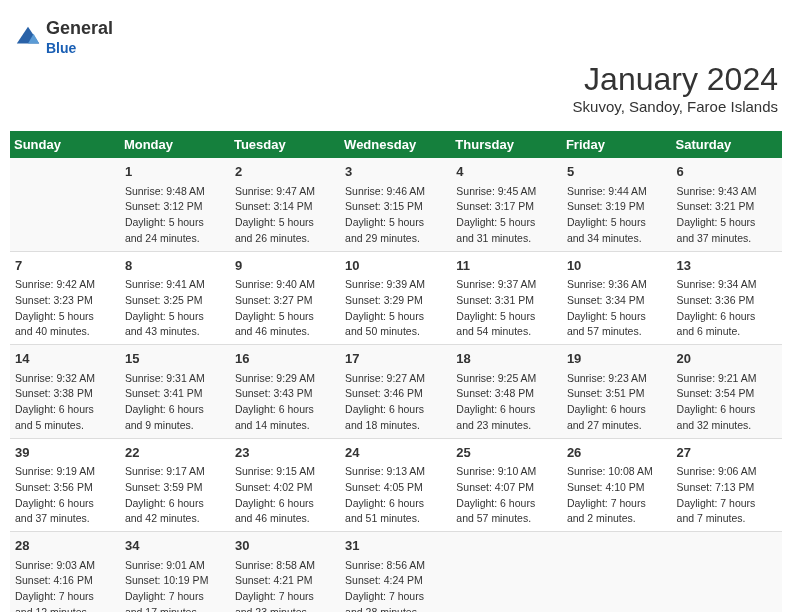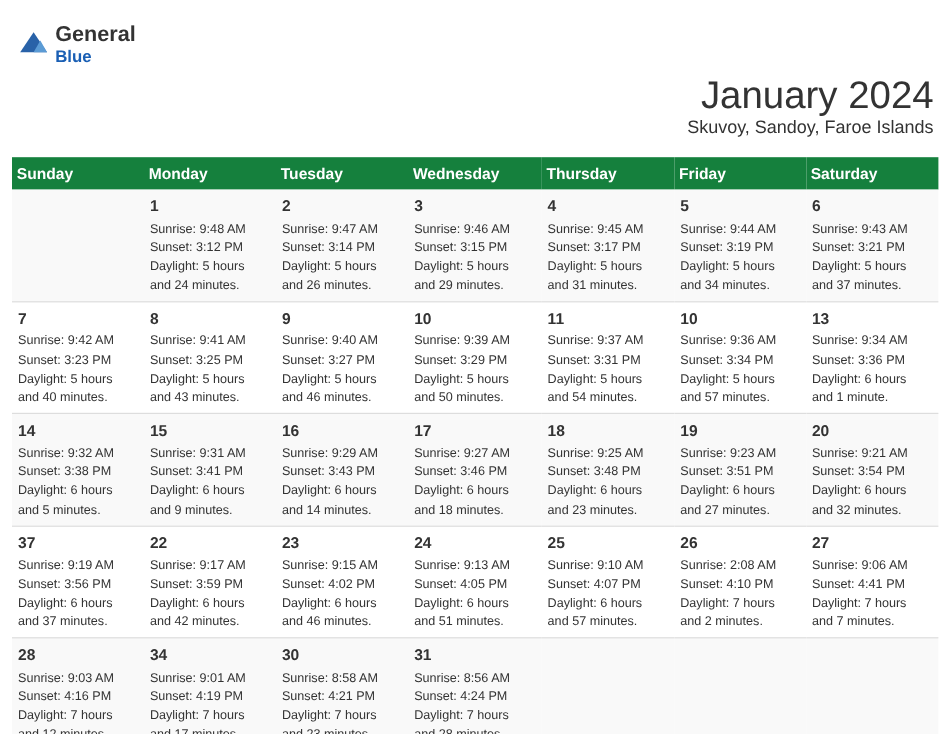--- a/index.html
+++ b/index.html
@@ -211,21 +211,21 @@
           <div class="day-info">Sunrise: 9:36 AM</div>
           <div class="day-info">Sunset: 3:34 PM</div>
           <div class="day-info">Daylight: 5 hours</div>
           <div class="day-info">and 57 minutes.</div>
         </td>
         <td>
           <span class="day-num">13</span>
           <div class="day-info">Sunrise: 9:34 AM</div>
           <div class="day-info">Sunset: 3:36 PM</div>
           <div class="day-info">Daylight: 6 hours</div>
-          <div class="day-info">and 1 minute.</div>
+          <div class="day-info">and 6 minute.</div>
         </td>
       </tr>
       <tr>
         <td>
           <span class="day-num">14</span>
           <div class="day-info">Sunrise: 9:32 AM</div>
           <div class="day-info">Sunset: 3:38 PM</div>
           <div class="day-info">Daylight: 6 hours</div>
           <div class="day-info">and 5 minutes.</div>
         </td>
@@ -267,21 +267,21 @@
         <td>
           <span class="day-num">20</span>
           <div class="day-info">Sunrise: 9:21 AM</div>
           <div class="day-info">Sunset: 3:54 PM</div>
           <div class="day-info">Daylight: 6 hours</div>
           <div class="day-info">and 32 minutes.</div>
         </td>
       </tr>
       <tr>
         <td>
-          <span class="day-num">37</span>
+          <span class="day-num">39</span>
           <div class="day-info">Sunrise: 9:19 AM</div>
           <div class="day-info">Sunset: 3:56 PM</div>
           <div class="day-info">Daylight: 6 hours</div>
           <div class="day-info">and 37 minutes.</div>
         </td>
         <td>
           <span class="day-num">22</span>
           <div class="day-info">Sunrise: 9:17 AM</div>
           <div class="day-info">Sunset: 3:59 PM</div>
           <div class="day-info">Daylight: 6 hours</div>
@@ -303,45 +303,45 @@
         </td>
         <td>
           <span class="day-num">25</span>
           <div class="day-info">Sunrise: 9:10 AM</div>
           <div class="day-info">Sunset: 4:07 PM</div>
           <div class="day-info">Daylight: 6 hours</div>
           <div class="day-info">and 57 minutes.</div>
         </td>
         <td>
           <span class="day-num">26</span>
-          <div class="day-info">Sunrise: 2:08 AM</div>
+          <div class="day-info">Sunrise: 10:08 AM</div>
           <div class="day-info">Sunset: 4:10 PM</div>
           <div class="day-info">Daylight: 7 hours</div>
           <div class="day-info">and 2 minutes.</div>
         </td>
         <td>
           <span class="day-num">27</span>
           <div class="day-info">Sunrise: 9:06 AM</div>
-          <div class="day-info">Sunset: 4:41 PM</div>
+          <div class="day-info">Sunset: 7:13 PM</div>
           <div class="day-info">Daylight: 7 hours</div>
           <div class="day-info">and 7 minutes.</div>
         </td>
       </tr>
       <tr>
         <td>
           <span class="day-num">28</span>
           <div class="day-info">Sunrise: 9:03 AM</div>
           <div class="day-info">Sunset: 4:16 PM</div>
           <div class="day-info">Daylight: 7 hours</div>
           <div class="day-info">and 12 minutes.</div>
         </td>
         <td>
           <span class="day-num">34</span>
           <div class="day-info">Sunrise: 9:01 AM</div>
-          <div class="day-info">Sunset: 4:19 PM</div>
+          <div class="day-info">Sunset: 10:19 PM</div>
           <div class="day-info">Daylight: 7 hours</div>
           <div class="day-info">and 17 minutes.</div>
         </td>
         <td>
           <span class="day-num">30</span>
           <div class="day-info">Sunrise: 8:58 AM</div>
           <div class="day-info">Sunset: 4:21 PM</div>
           <div class="day-info">Daylight: 7 hours</div>
           <div class="day-info">and 23 minutes.</div>
         </td>

